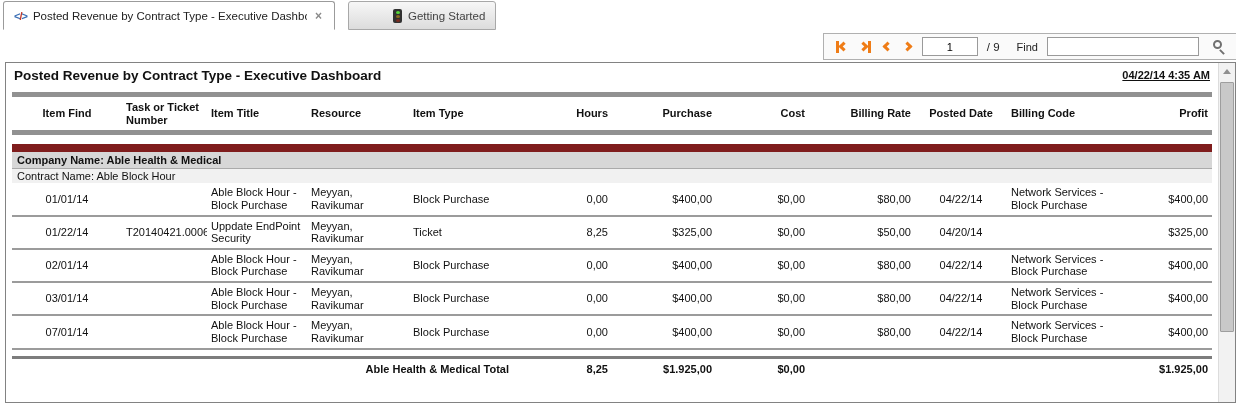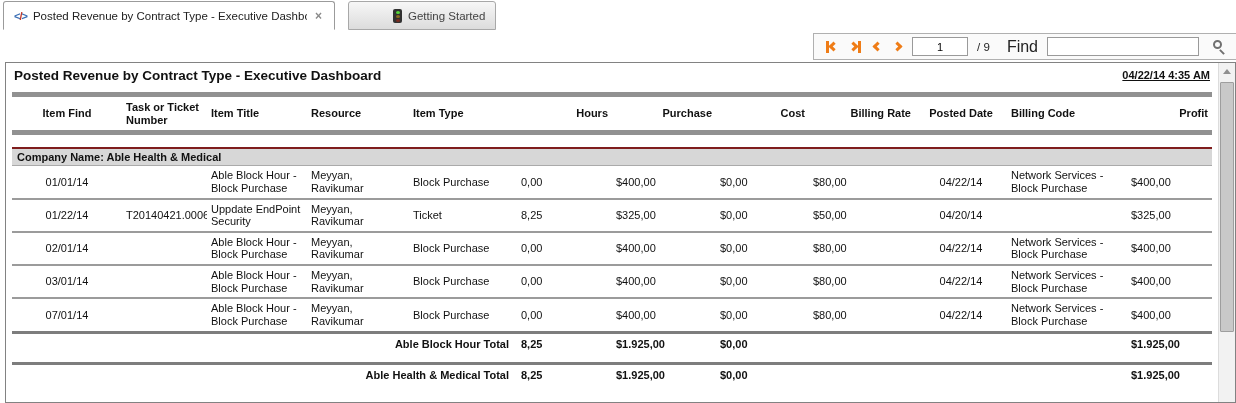--- a/index.html
+++ b/index.html
@@ -24,46 +24,46 @@
   
   .toolbar-row{height:30px; position:relative;}
   .toolbar{position:absolute; right:0; top:3px; height:27px; display:flex; align-items:center; gap:9px;
            border:1px solid #b0b0b0; border-right:none; background:#fafafa; padding:0 6px 0 10px;}
   .navbtn{background:none;border:none;display:flex;align-items:center;gap:1px;cursor:pointer;padding:2px;}
   .chev{display:inline-block;width:7px;height:7px;border-left:3px solid var(--orange);border-bottom:3px solid var(--orange);}
   .chev.left{transform:rotate(45deg);} .chev.right{transform:rotate(225deg);}
   .vbar{display:inline-block;width:3px;height:12px;background:var(--orange);}
   .pagebox{width:56px;height:19px;border:1px solid #9a9a9a;text-align:center;font-size:11px;background:#fff;}
   .ptotal{font-size:11.5px;color:#222;}
-  .findlbl{font-size:16px;color:#222;margin-left:8px;}
+  .findlbl{font-size:11px;color:#222;margin-left:8px;}
   .findbox{width:152px;height:19px;border:1px solid #9a9a9a;font-size:11px;padding:0 3px;background:#fff;}
   .magbtn{background:none;border:none;width:22px;height:20px;position:relative;cursor:pointer;}
   .mag{position:absolute;top:3px;left:5px;width:9px;height:9px;border:2px solid #707070;border-radius:50%;}
   .mag-h{position:absolute;left:13px;top:12px;width:2px;height:6px;background:#707070;transform:rotate(-45deg);}
 
   
   .report{position:absolute; left:5px; right:0; top:62px; bottom:0; border:1px solid #828282; background:#fff;}
   .rcontent{position:absolute; left:0; right:17px; top:0; bottom:0; overflow:hidden;}
   .titlerow{display:flex; justify-content:space-between; align-items:flex-start; padding:5px 8px 0 8px;}
   .rtitle{font-size:13.5px; font-weight:bold;}
   .rstamp{font-size:11px; font-weight:bold; padding-top:1px;text-decoration:underline;}
 
   table{border-collapse:collapse; table-layout:fixed; width:calc(100% - 12px); margin:9px 6px 0 6px; font-size:11px;}
   td,th{overflow:hidden;}
   tr.bar td{height:5px; background:var(--bar); padding:0;}
   tr.gap td{height:13px; padding:0;}
   thead th{font-weight:bold; padding:4px 4px; line-height:1.15; vertical-align:middle; text-align:left;}
   th.ca, td.ca{text-align:center;}
   th.ra, td.ra{text-align:right; padding-right:4px;}
-  tr.company td{background:#d7d7d7; border-top:2px solid #7f1d1d; border-bottom:1px solid #aaa;
+  tr.company td{background:#d7d7d7; border-top:8px solid #7f1d1d; border-bottom:1px solid #aaa;
                 font-weight:bold; padding:2px 5px; font-size:11px;}
   tr.contract td{background:#f1f1f1; padding:1px 5px; font-size:11px;}
   tr.contract.cl td{border-bottom:2px solid var(--dark-line); padding-bottom:2px;}
   tr.data td{border-bottom:2px solid var(--line); padding:3px 4px; height:29px; vertical-align:middle; line-height:1.15;}
-  td.num{text-align:left;}
+  td.num{text-align:right;}
   td.n-hours{padding-right:8px;} td.n-rev{padding-right:30px;} td.n-cost{padding-right:18px;}
   td.n-rate{padding-right:54px;} td.n-profit{padding-right:2px;}
   td.code{font-size:11px; line-height:1.12;}
   tr.total td{border-top:3px solid #7d7d7d; font-weight:bold; padding:4px 4px; height:22px;}
   tr.total td.tlabel{text-align:right; padding-right:8px;}
   tr.spacer td{height:9px; padding:0;}
 
   
   .vscroll{position:absolute; right:0; top:0; bottom:0; width:17px; background:#f2f2f2; border-left:1px solid #dcdcdc;}
   .sb-up{height:17px; display:flex; align-items:center; justify-content:center; cursor:pointer;}
@@ -161,20 +161,23 @@
             <td colspan="12"></td>
           </tr>
         <tr class="gap">
             <td colspan="12"></td>
           </tr>
       </thead>
       <tbody>
         <tr class="company">
           <td colspan="12">Company Name: Able Health &amp; Medical</td>
           </tr>
+        <tr class="contract">
+          <td colspan="12">Contract Name: Able Block Hour</td>
+          </tr>
       </tbody>
       <tbody id="rows-body">
   <tr class="data">
     <td class="ca">01/01/14</td>
     <td class="ca"></td>
     <td>Able Block Hour - Block Purchase</td>
     <td>Meyyan, Ravikumar</td>
     <td>Block Purchase</td>
     <td class="num n-hours">0,00</td>
     <td class="num n-rev">$400,00</td>
@@ -239,30 +242,20 @@
     <td class="num n-hours">0,00</td>
     <td class="num n-rev">$400,00</td>
     <td class="num n-cost">$0,00</td>
     <td class="num n-rate">$80,00</td>
     <td class="ca">04/22/14</td>
     <td class="code">Network Services - Block Purchase</td>
     <td class="num n-profit">$400,00</td>
   </tr>
 </tbody>
       <tbody>
-        <tr class="total">
-          <td class="tlabel" colspan="5">Able Block Hour Total</td>
-          <td class="num n-hours">8,25</td>
-          <td class="num n-rev">$1.925,00</td>
-          <td class="num n-cost">$0,00</td>
-          <td></td>
-            <td></td>
-            <td></td>
-          <td class="num n-profit">$1.925,00</td>
-        </tr>
         <tr class="spacer">
             <td colspan="12"></td>
           </tr>
         <tr class="total">
           <td class="tlabel" colspan="5">Able Health &amp; Medical Total</td>
           <td class="num n-hours">8,25</td>
           <td class="num n-rev">$1.925,00</td>
           <td class="num n-cost">$0,00</td>
           <td></td>
             <td></td>

